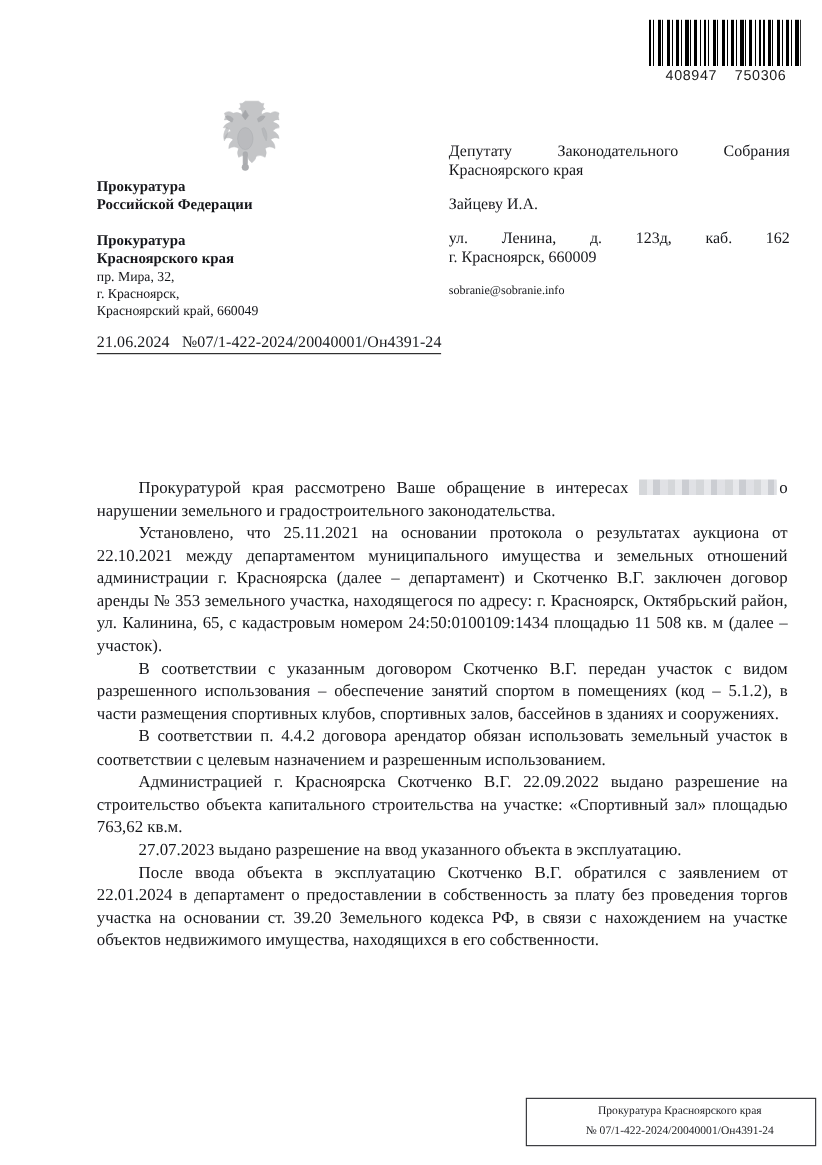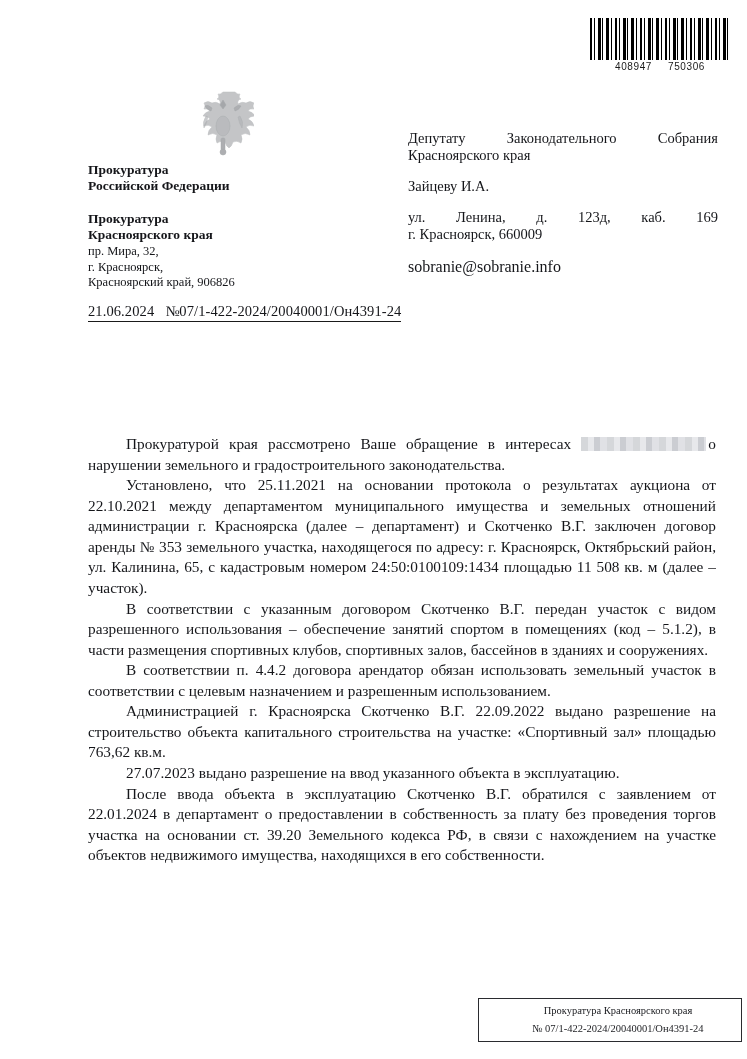--- a/index.html
+++ b/index.html
@@ -39,21 +39,21 @@
       #000 4px, #000 5px, #fff 5px, #fff 8px,
       #000 8px, #000 11px, #fff 11px, #fff 12px,
       #000 12px, #000 13px, #fff 13px, #fff 16px,
       #000 16px, #000 19px, #fff 19px, #fff 21px,
       #000 21px, #000 22px, #fff 22px, #fff 25px
     );
   }
   .barcode-digits {
     margin-top: 1px;
     font-family: "Liberation Sans", "DejaVu Sans", sans-serif;
-    font-size: 10px;
+    font-size: 13px;
     letter-spacing: 0.6px;
     color: #1a1a1a;
     display: flex;
     justify-content: center;
     gap: 16px;
   }
 
   
   .letterhead {
     position: absolute;
@@ -98,21 +98,21 @@
     margin-bottom: 0;
   }
   .addr-just {
     text-align: justify;
     text-align-last: justify;
   }
   .addr-gap {
     height: 14px;
   }
   .addr-email {
-    font-size: 16px;
+    font-size: 11px;
   }
 
   
   .refblock {
     position: absolute;
     top: 302px;
     left: 88px;
     width: 400px;
   }
   .ref-main {
@@ -235,31 +235,31 @@
       <div>Прокуратура</div>
       <div>Российской Федерации</div>
     </div>
     <div class="lh-org second">
       <div>Прокуратура</div>
       <div>Красноярского края</div>
     </div>
     <div class="lh-addr">
       <div>пр. Мира, 32,</div>
       <div>г. Красноярск,</div>
-      <div>Красноярский край, 906826</div>
+      <div>Красноярский край, 660049</div>
     </div>
   </div>
 
   <div class="addressee">
     <div class="addr-line addr-just">Депутату Законодательного Собрания</div>
     <div class="addr-line">Красноярского края</div>
     <div class="addr-gap"></div>
     <div class="addr-line">Зайцеву И.А.</div>
     <div class="addr-gap"></div>
-    <div class="addr-line addr-just">ул. Ленина, д. 123д, каб. 169</div>
+    <div class="addr-line addr-just">ул. Ленина, д. 123д, каб. 162</div>
     <div class="addr-line">г. Красноярск, 660009</div>
     <div class="addr-gap"></div>
     <div class="addr-line addr-email">sobranie@sobranie.info</div>
   </div>
 
   <div class="refblock">
     <div class="ref-main">
       <span>21.06.2024</span>
       &nbsp;
       <span>№07/1-422-2024/20040001/Он4391-24</span>

